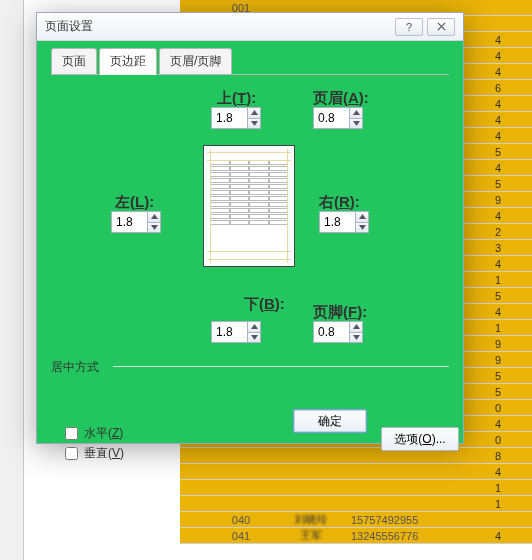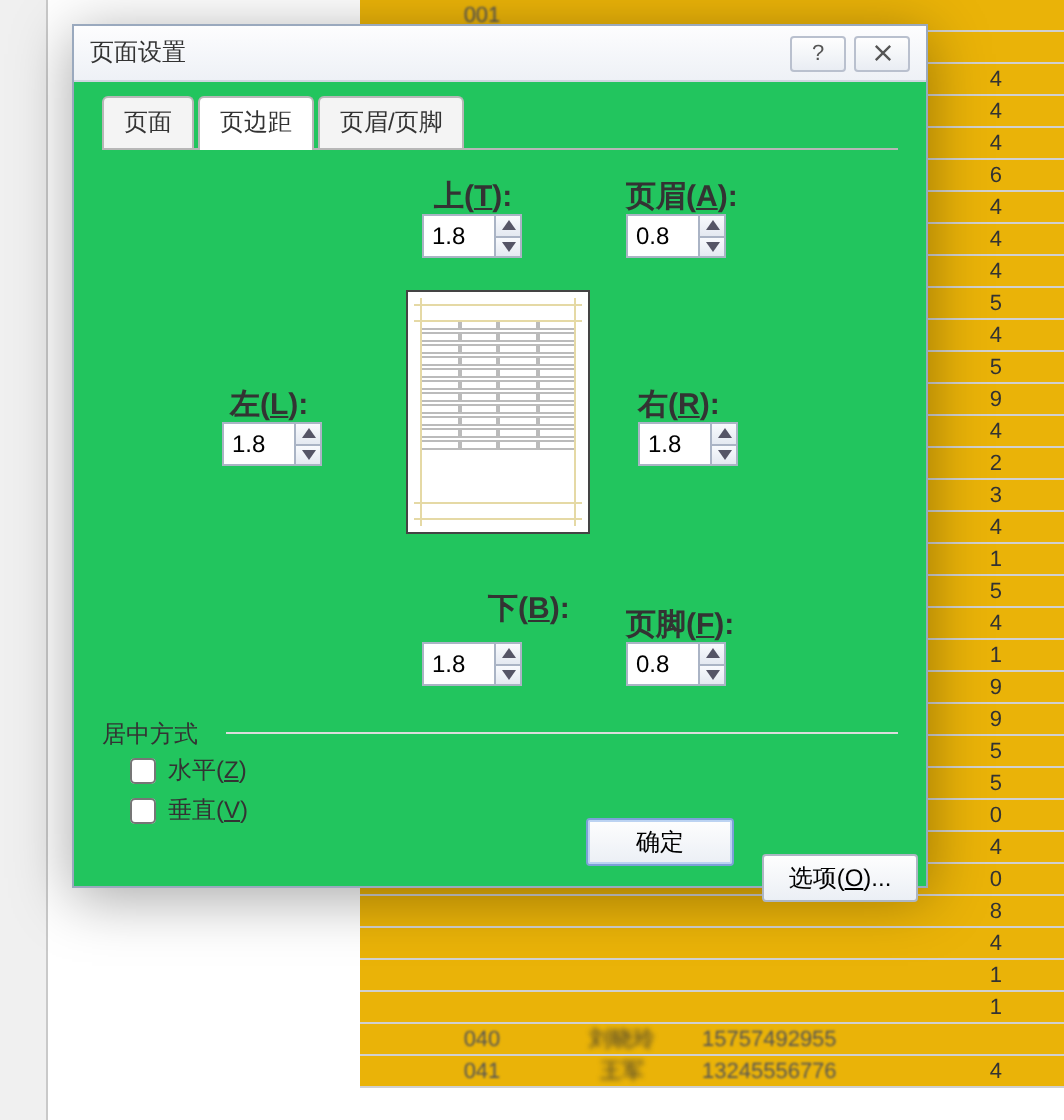--- a/index.html
+++ b/index.html
@@ -59,21 +59,21 @@
   .preview-inner{ width:100%; height:68px; margin-top:6px; background:#fff; }
   .preview-inner .row{ display:flex; height:5px; margin-bottom:1px; }
   .preview-inner .row div{ flex:1; border:0.5px solid #bbb; }
   .preview-guides{position:absolute;inset:0;}
   .gline{position:absolute;background:#e5d9a5;}
   .gline.h{height:1px;left:3px;right:3px;}
   .gline.v{width:1px;top:3px;bottom:3px;}
 
   .group-title { position:absolute; left:0; top:284px; font-size:12px; }
   .group-sep { position:absolute; left:62px; right:0; top:291px; height:1px; background:#dcdcdc; }
-  .chkrow { position:absolute; display:flex; align-items:center; gap:6px; font-size:12px; left:14px;}
+  .chkrow { position:absolute; display:flex; align-items:center; gap:6px; font-size:12px; left:14px;margin-top:48px;}
   .chkrow input{ width:13px; height:13px; }
 
   .options-btn, .ok-btn, .cancel-btn {
     position:absolute; height:24px; border:1px solid #adb6c4; background:linear-gradient(#fefefe,#ebeff5);
     border-radius:2px; font-size:12px; cursor:pointer; padding:0 12px;
   }
   .options-btn { right:4px; top:386px; width:78px;}
   .ok-btn { right:96px; bottom:10px; width:74px; border-color:#7da0d8; box-shadow:0 0 0 1px #bcd3f2 inset;}
   .cancel-btn { right:12px; bottom:10px; width:74px;}
 </style>

